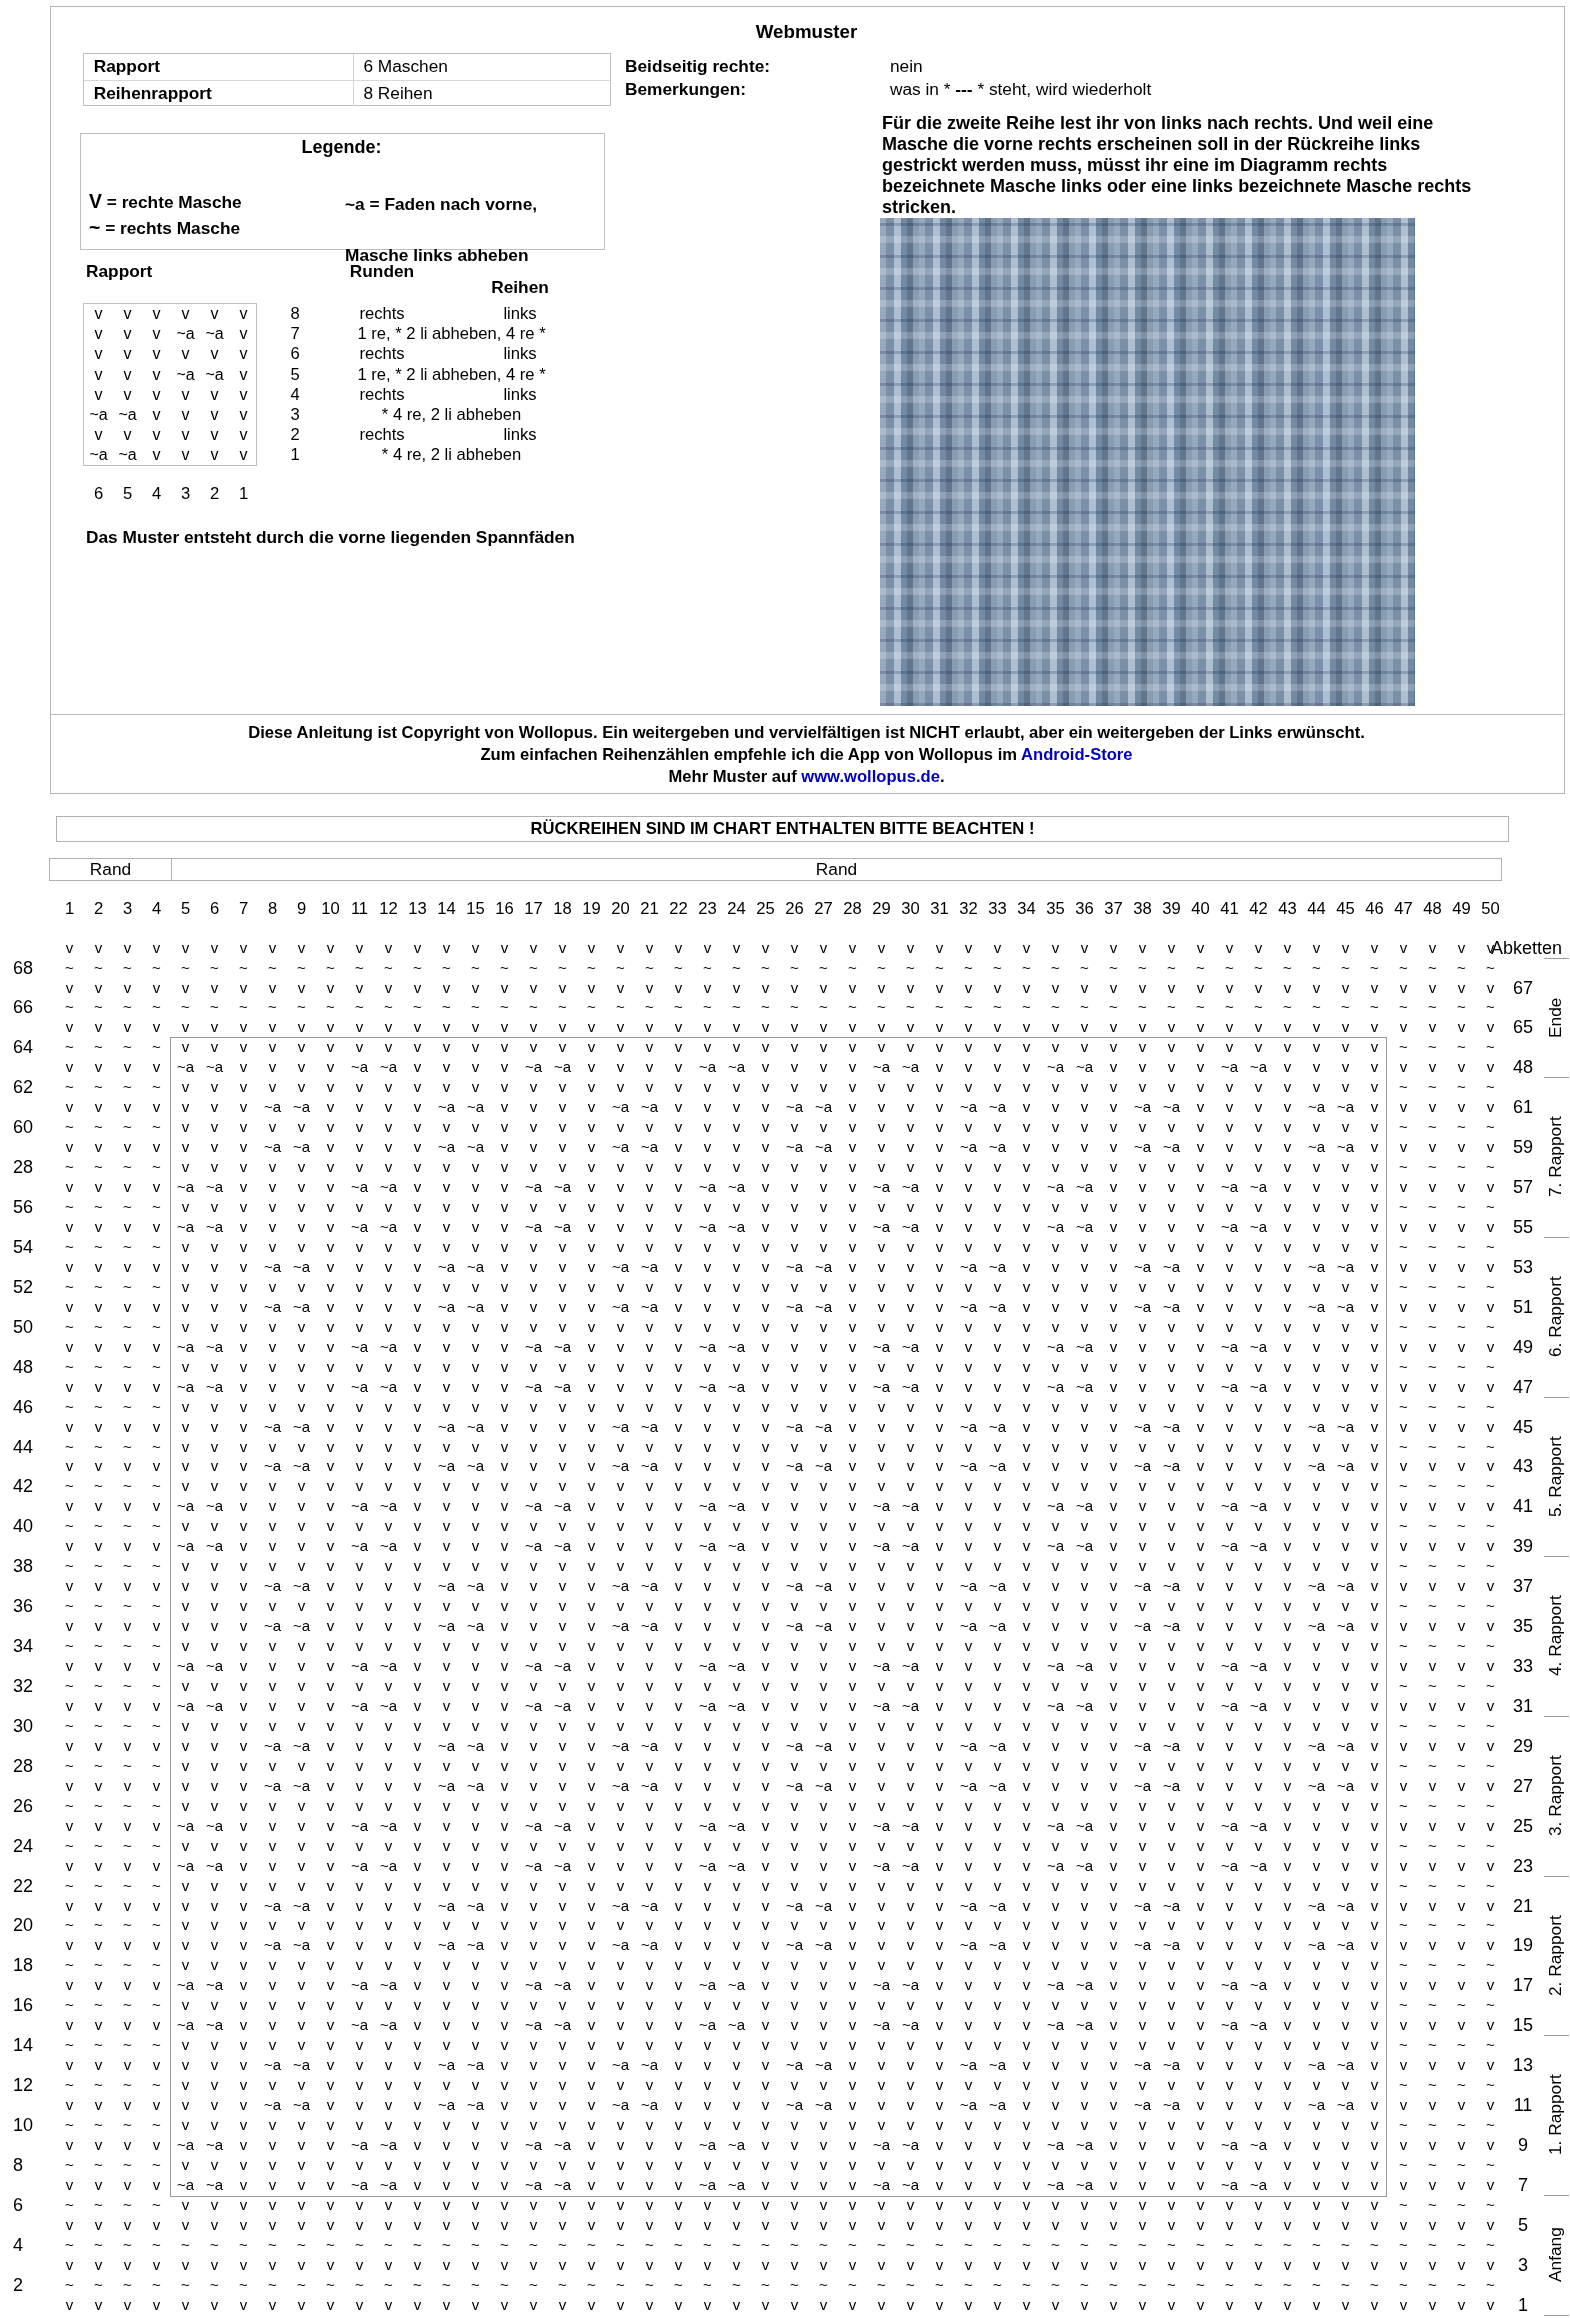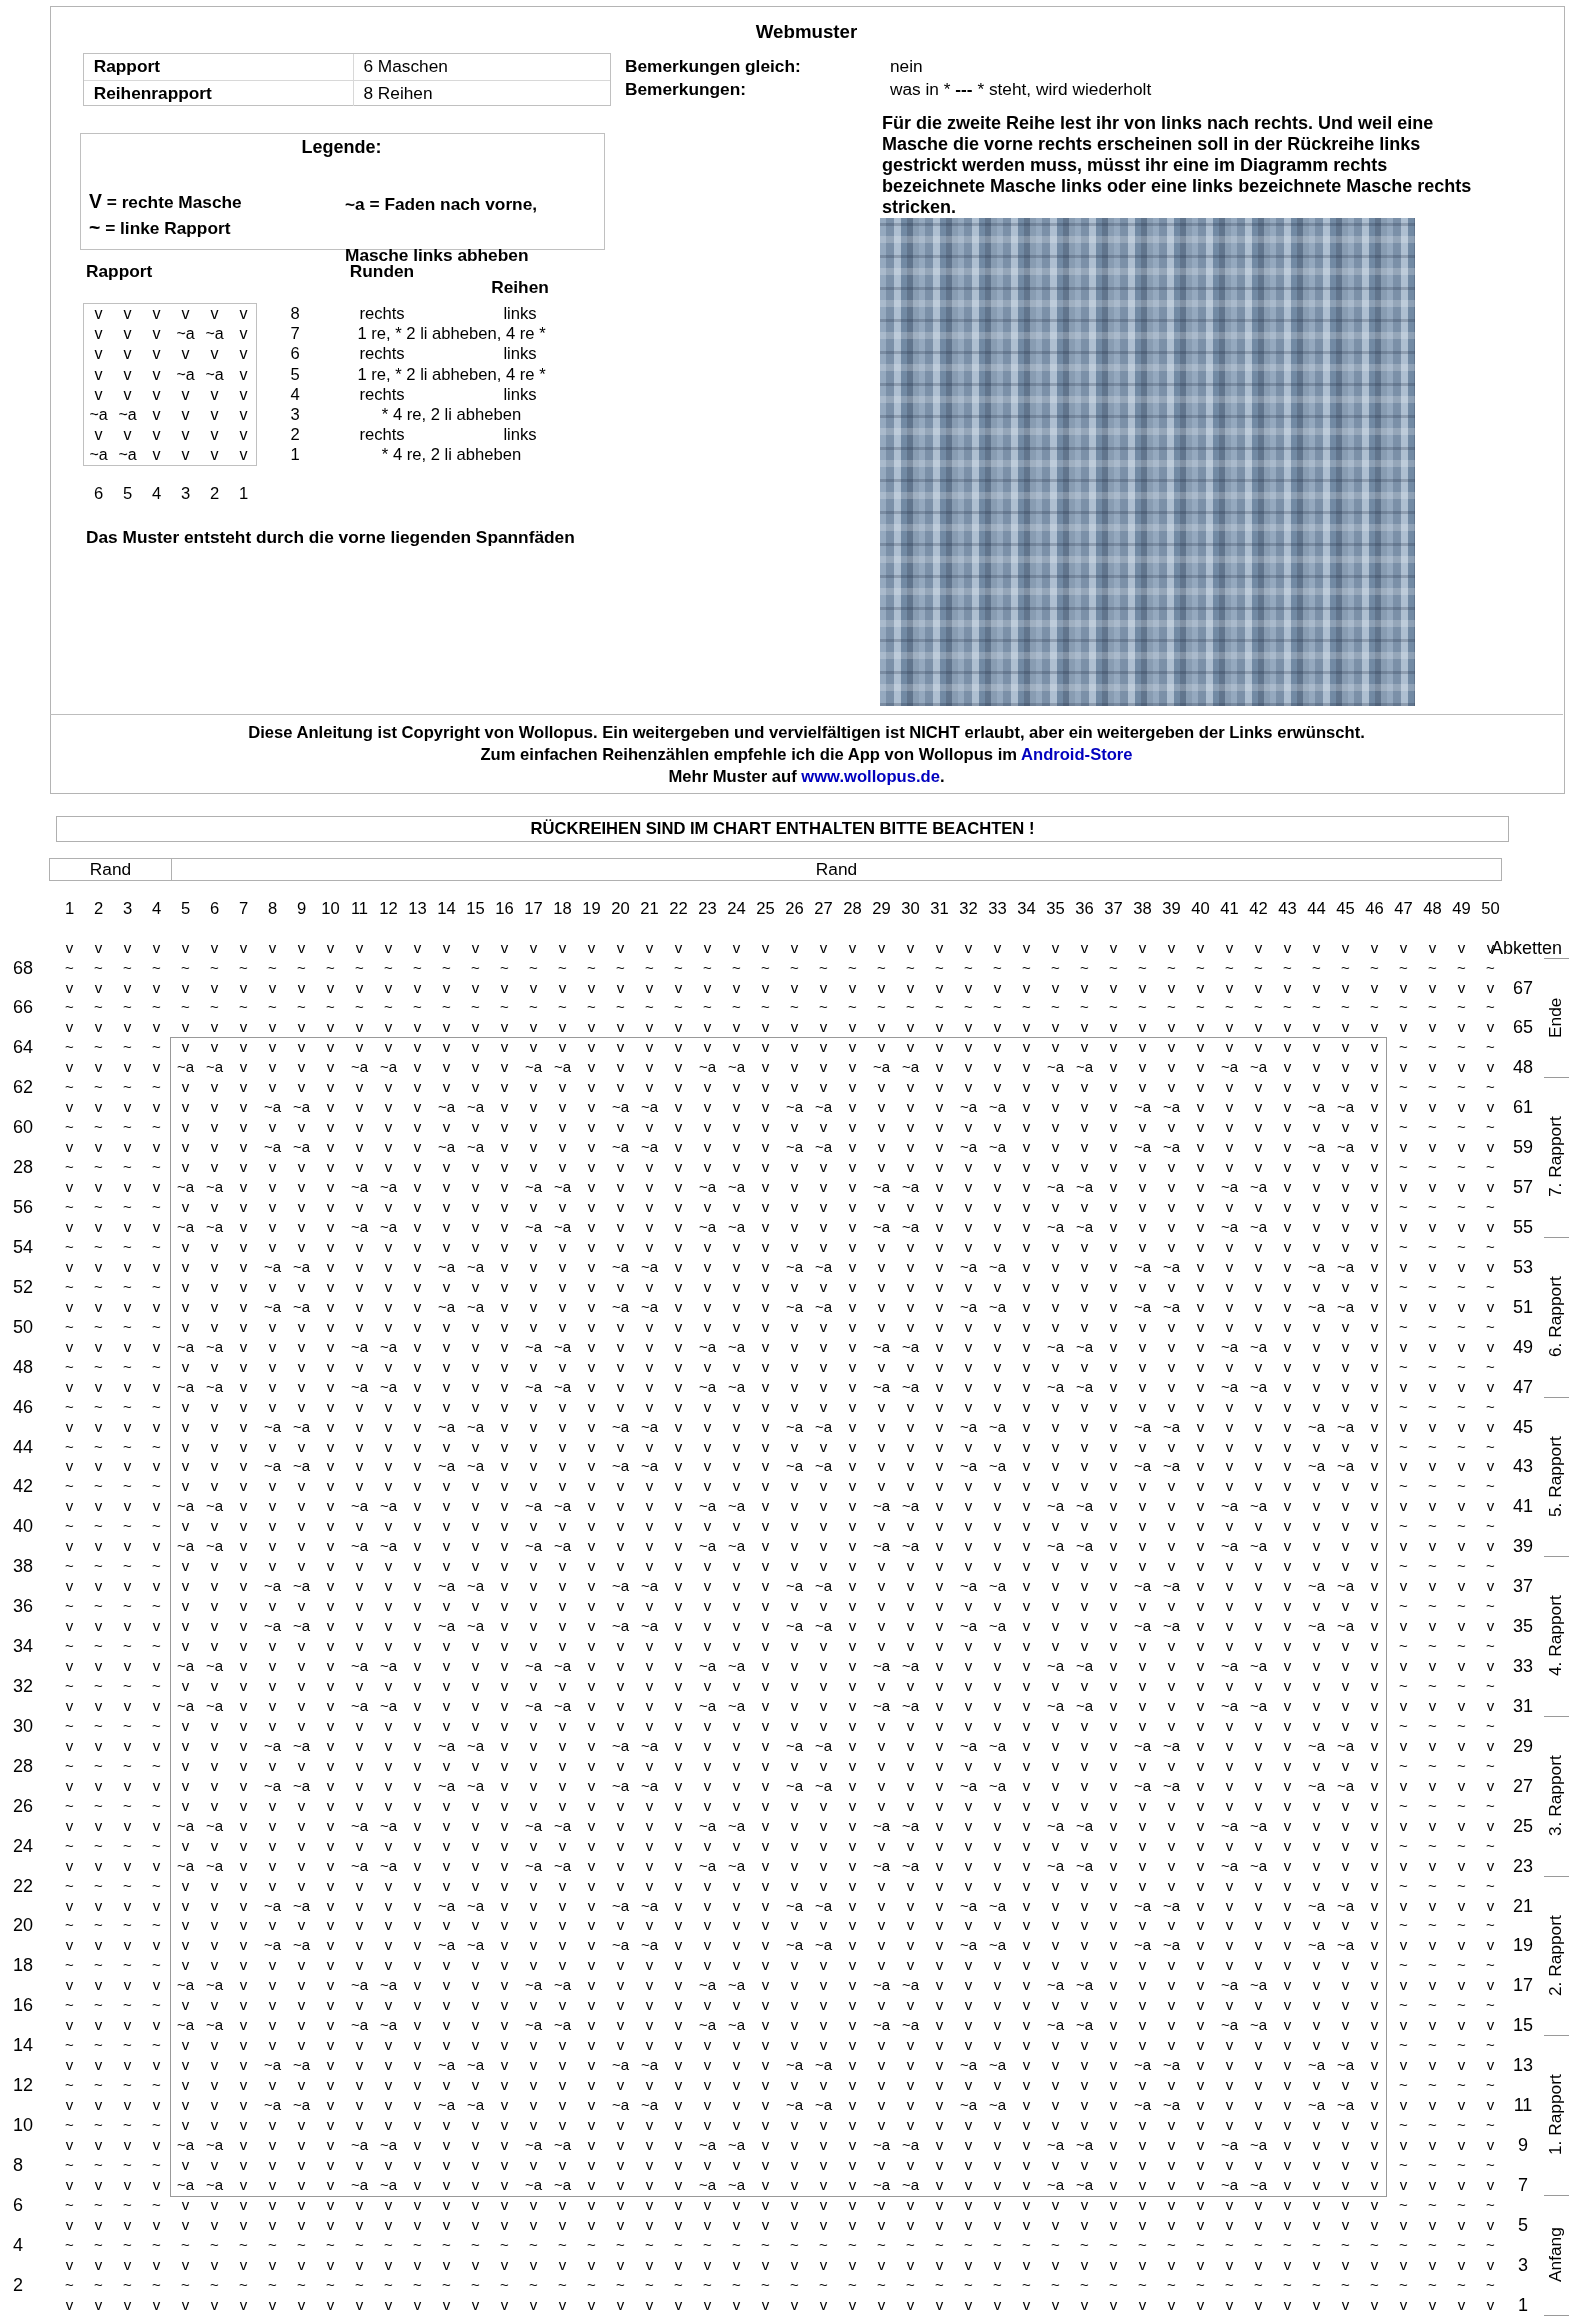--- a/index.html
+++ b/index.html
@@ -79,29 +79,29 @@
   <div class="it-row">
     <div class="it-label">Rapport</div>
     <div class="it-value">6 Maschen</div>
   </div>
   <div class="it-row">
     <div class="it-label">Reihenrapport</div>
     <div class="it-value">8 Reihen</div>
   </div>
 </div>
 
-<div class="abs detail-label" style="top:57px;">Bemerkungen gleich:</div>
+<div class="abs detail-label" style="top:57px;">Beidseitig rechte:</div>
 <div class="abs detail-value" style="top:57px;">nein</div>
 <div class="abs detail-label" style="top:80px;">Bemerkungen:</div>
 <div class="abs detail-value" style="top:80px;"><span>was in * </span><span class="b">---</span><span> * steht, wird wiederholt</span></div>
 
 <div class="abs" id="legend-box"></div>
 <div class="abs ctr" id="legend-heading">Legende:</div>
 <div class="abs legend-item" style="left:89px;top:191px;"><span class="legend-sym">V</span><span> = rechte Masche</span></div>
-<div class="abs legend-item" style="left:89px;top:217px;"><span class="legend-sym">~</span><span> = linke Rapport</span></div>
+<div class="abs legend-item" style="left:89px;top:217px;"><span class="legend-sym">~</span><span> = rechts Masche</span></div>
 <div class="abs legend-item" style="left:345px;top:194px;">~a = Faden nach vorne,</div>
 <div class="abs legend-item" style="left:345px;top:202px;margin-top:43px;">Masche links abheben</div>
 
 <div class="abs" id="explanation">Für die zweite Reihe lest ihr von links nach rechts. Und weil eine Masche die vorne rechts erscheinen soll in der Rückreihe links gestrickt werden muss, müsst ihr eine im Diagramm rechts bezeichnete Masche links oder eine links bezeichnete Masche rechts stricken.</div>
 
 <div class="abs" id="photo"></div>
 
 <div class="abs mini-head" style="left:86px;top:262px;">Rapport</div>
 <div class="abs mini-head ctr" style="left:313px;top:262px;width:138px;">Runden</div>
 <div class="abs mini-head ctr" style="left:451px;top:278px;width:138px;">Reihen</div>

